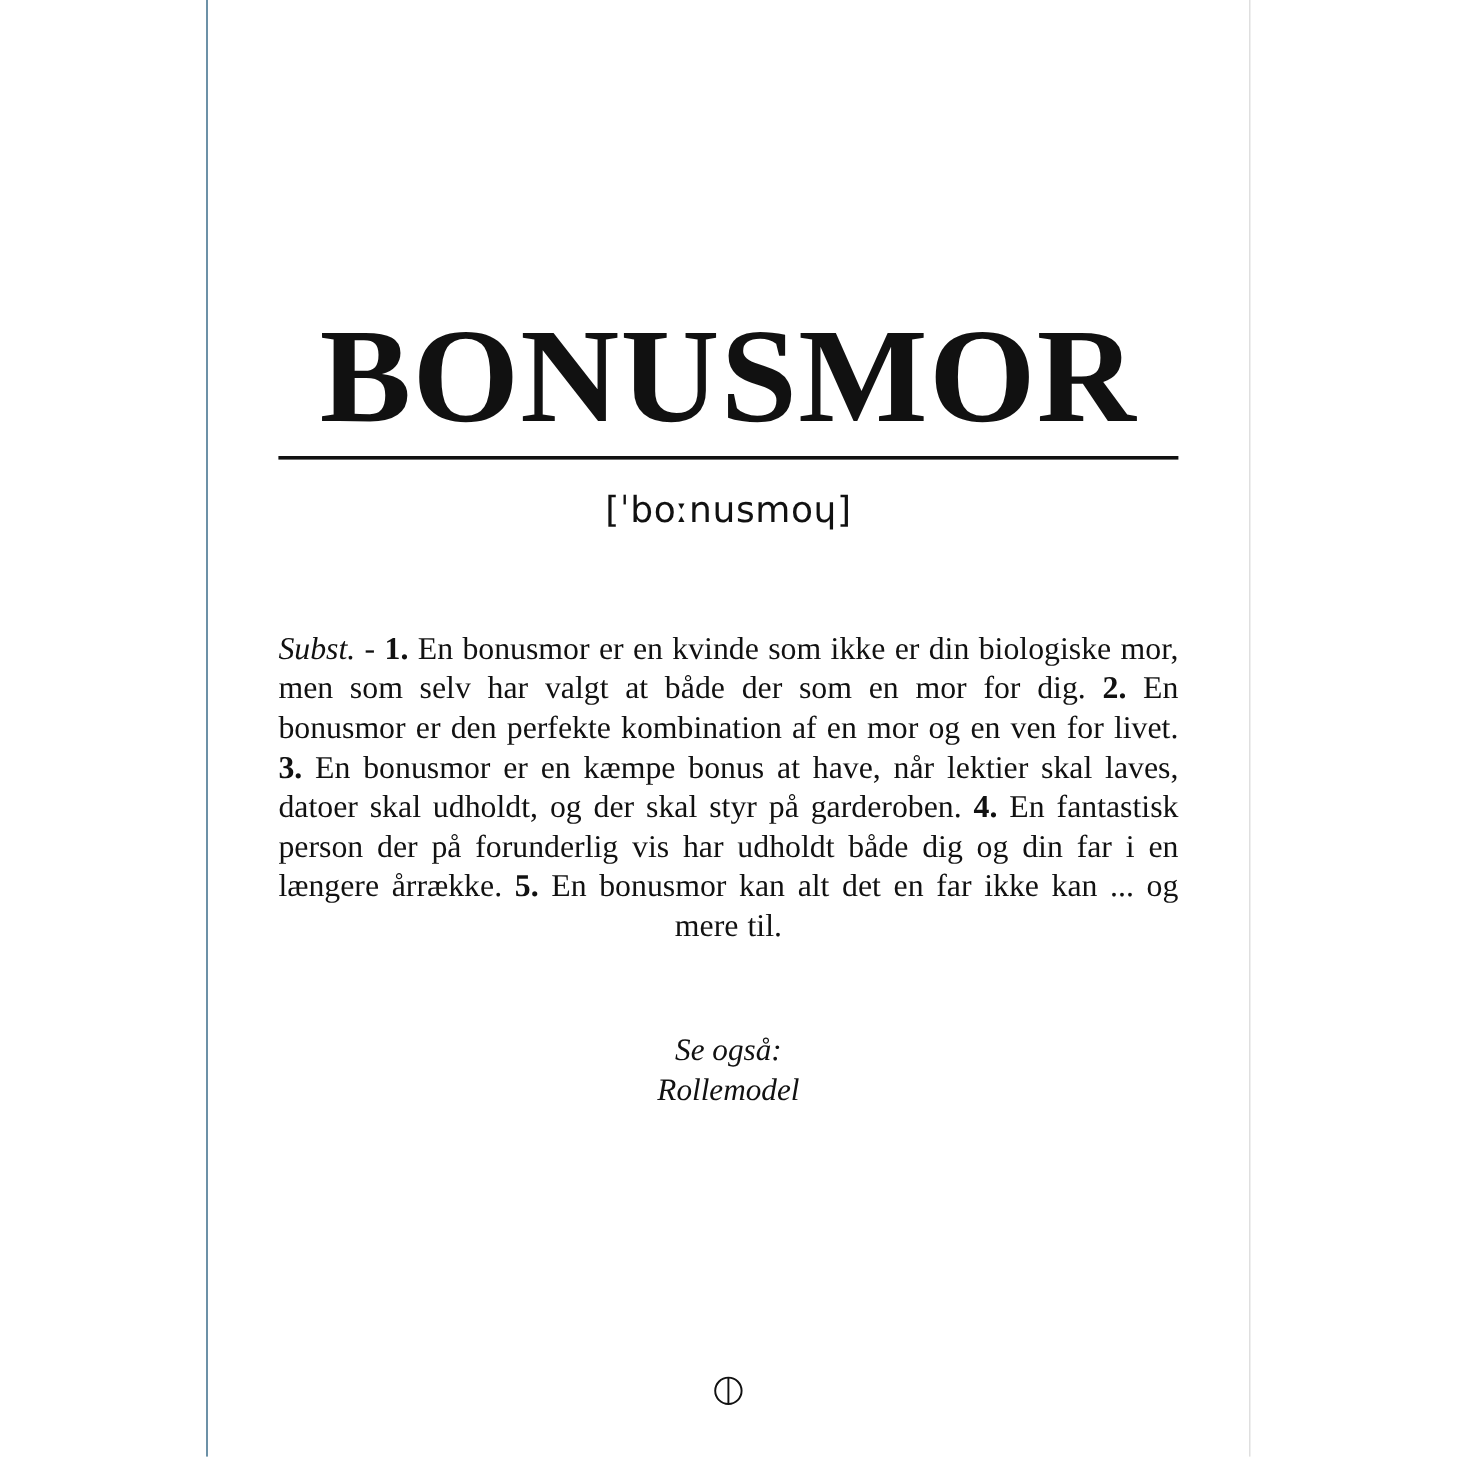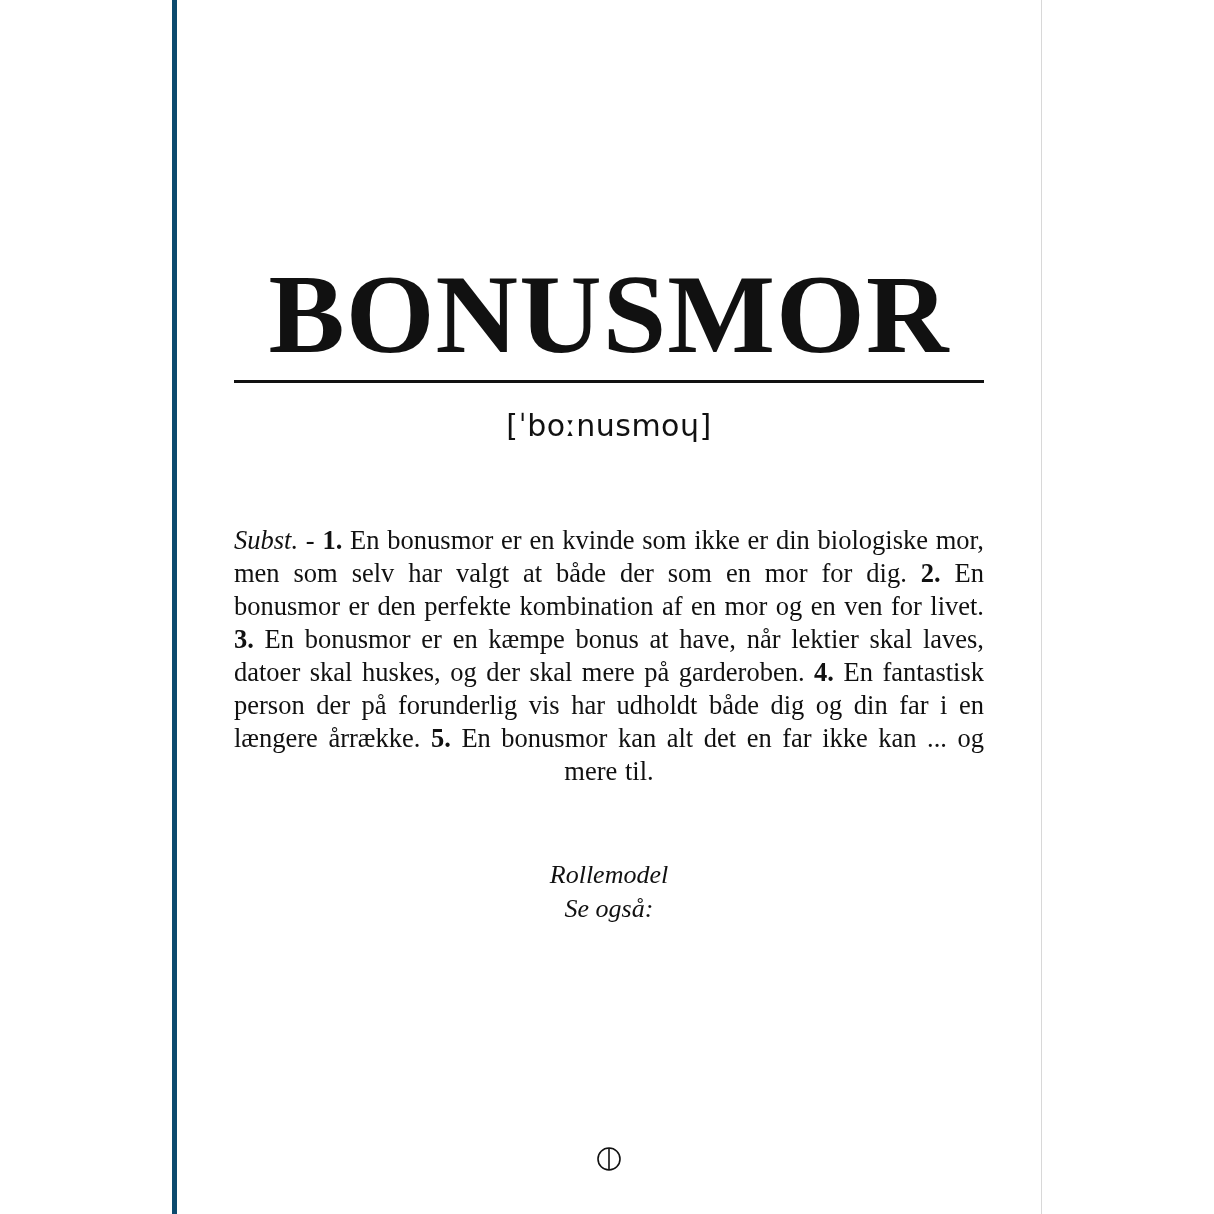--- a/index.html
+++ b/index.html
@@ -23,21 +23,21 @@
   }
 
   
   .poster {
     position: absolute;
     left: 172px;
     top: 0px;
     width: 870px;
     height: 1214px;
     background: #ffffff;
-    border-left: 5px solid #0c4a6e;
+    border-left: 1px solid #0c4a6e;
     border-right: 1px solid #d8d8d8;
     box-sizing: border-box;
     display: flex;
     flex-direction: column;
     align-items: center;
   }
 
   .poster-inner {
     width: 750px;
     margin: 0 auto;
@@ -142,28 +142,28 @@
       <div class="headline-block">
         <h1 class="headline">BONUSMOR</h1>
         <div class="headline-rule"></div>
       </div>
 
       <div class="phonetic">[ˈboːnusmoɥ]</div>
 
       <div class="definition">
         <span class="pos">Subst.</span><span> - </span><span class="num">1.</span> <span>En bonusmor er en kvinde som ikke er din biologiske mor, men som selv har valgt at både der som en mor for dig.</span>
         <span class="num">2.</span> <span>En bonusmor er den perfekte kombination af en mor og en ven for livet.</span>
-        <span class="num">3.</span> <span>En bonusmor er en kæmpe bonus at have, når lektier skal laves, datoer skal huskes, og der skal mere på garderoben.</span>
+        <span class="num">3.</span> <span>En bonusmor er en kæmpe bonus at have, når lektier skal laves, datoer skal udholdt, og der skal styr på garderoben.</span>
         <span class="num">4.</span> <span>En fantastisk person der på forunderlig vis har udholdt både dig og din far i en længere årrække.</span>
         <span class="num">5.</span> <span>En bonusmor kan alt det en far ikke kan ... og mere til.</span>
       </div>
 
       <div class="see-also">
+        <div>Se også:</div>
         <div>Rollemodel</div>
-        <div>Se også:</div>
       </div>
 
       <div class="logo-mark">
         <svg viewBox="0 0 26 26" width="26" height="26" aria-hidden="true">
           <circle cx="13" cy="13" r="11" fill="none" stroke="#111111" stroke-width="1.6"></circle>
           <line x1="13" y1="2" x2="13" y2="24" stroke="#111111" stroke-width="1.6"></line>
         </svg>
       </div>
 
     </div>

